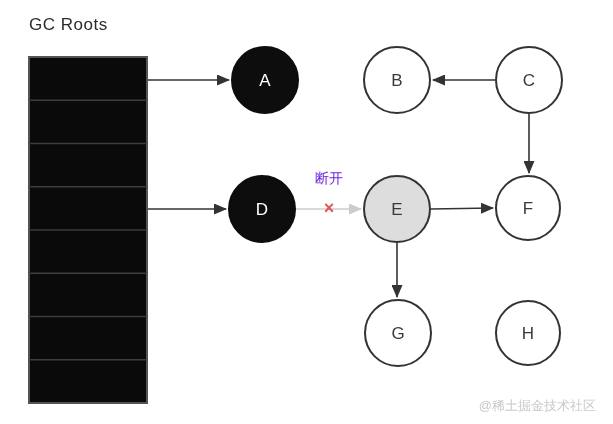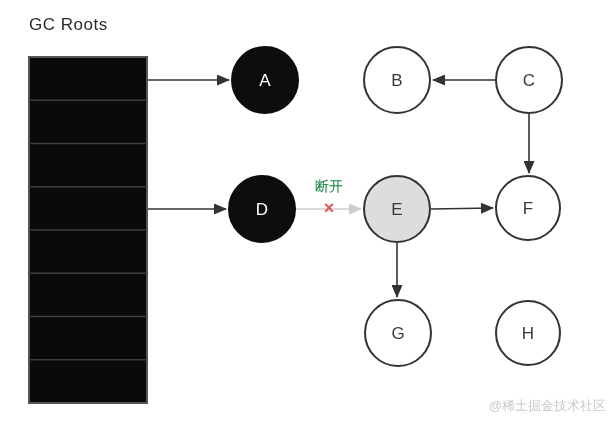--- a/index.html
+++ b/index.html
@@ -15,37 +15,37 @@
   .gc-roots-title {
     position: absolute;
     left: 29px; top: 15px; width: 118px;
     text-align: left;
     font-size: 17px;
     color: #2b2b2b;
     letter-spacing: 0.5px;
   }
   .break-label {
     position: absolute;
-    left: 303px; top: 178px; width: 52px;
+    left: 303px; top: 170px; width: 52px;
     text-align: center;
     font-size: 14px;
-    color: #15803d;
+    color: #6d28d9;
   }
   .break-mark {
     position: absolute;
     left: 317px; top: 199px; width: 24px;
     text-align: center;
     font-size: 18px;
     line-height: 18px;
     font-weight: 600;
     color: #e15555;
   }
   .site-watermark {
     position: absolute;
-    right: 7px; bottom: 9px;
+    right: 17px; bottom: 9px;
     font-size: 13px;
     color: #c9c9c9;
     margin-left: 33px;
   }
   .node-text {
     font-size: 17px;
     font-family: "Liberation Sans", sans-serif;
   }
 </style>
 </head>

